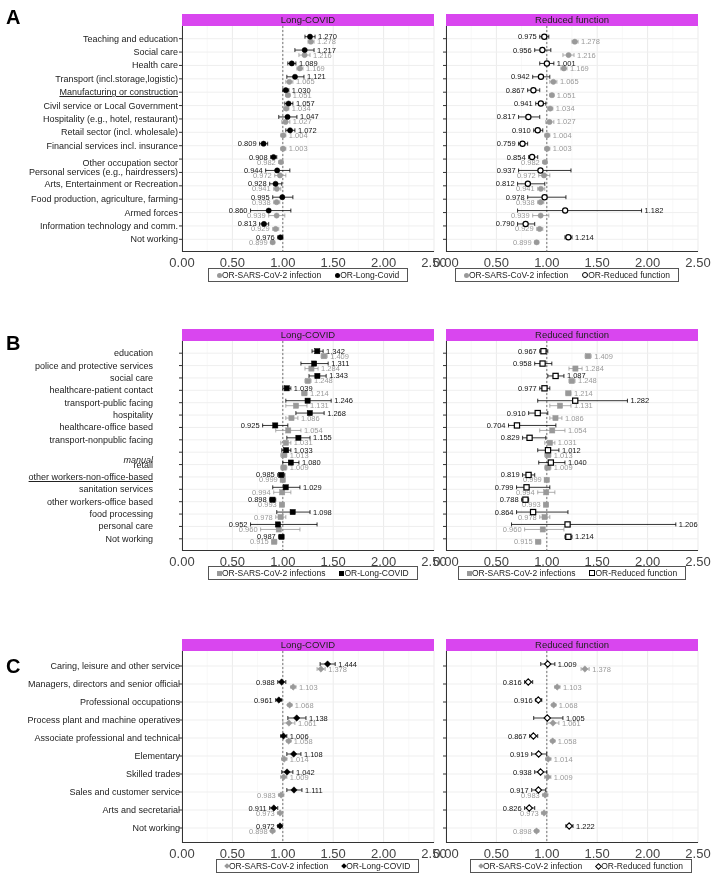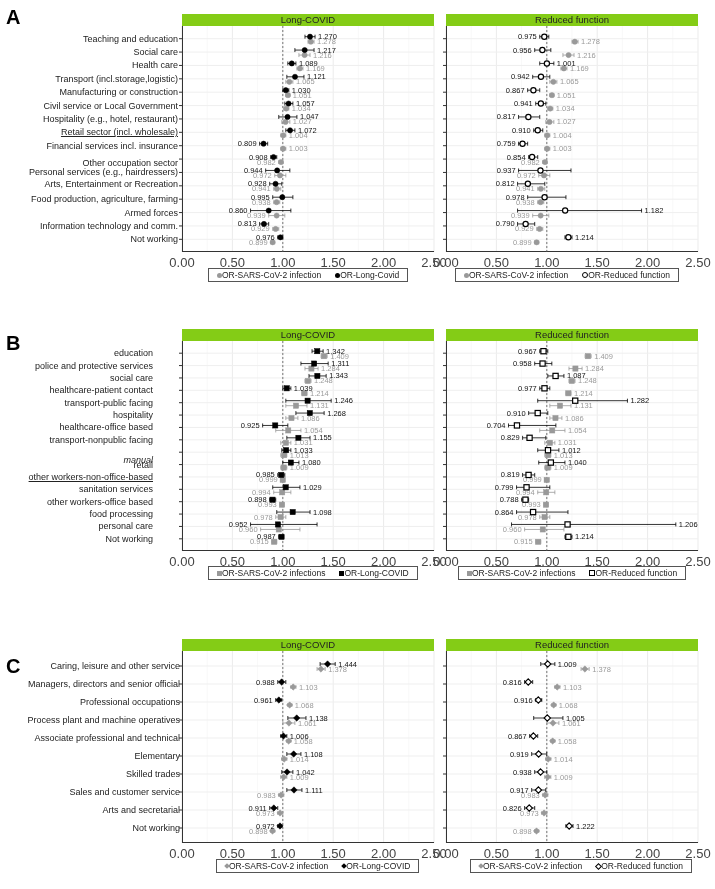--- a/index.html
+++ b/index.html
@@ -1,19 +1,19 @@
 <!DOCTYPE html>
 <html><head>
 <meta charset="utf-8">
 <style>
   html, body { margin:0; padding:0; background:#ffffff; }
   body { width:715px; height:889px; position:relative; overflow:hidden;
          font-family:"Liberation Sans", sans-serif; color:#222; }
   .panel-letter { position:absolute; font-weight:bold; font-size:20px; color:#000; }
-  .facet-strip { position:absolute; background:#84cc16; text-align:center;
+  .facet-strip { position:absolute; background:#d946ef; text-align:center;
                  font-size:9.5px; line-height:12px; color:#222; }
   .plot-area { position:absolute; background:#fff; }
   .row-label { position:absolute; right:0; font-size:9px; white-space:nowrap; text-align:right; color:#222; transform:translateY(-50%); }
   .tick-label { position:absolute; font-size:13px; color:#444; transform:translateX(-50%); }
   .legend-box { position:absolute; border:1px solid #555; height:14px; background:#fff;
                 font-size:8.5px; display:flex; align-items:center; gap:14px; padding:0 8px; box-sizing:border-box; }
   .legend-item { display:flex; align-items:center; white-space:nowrap; }
   .label-col { position:absolute; left:20px; }
   svg text { font-family:"Liberation Sans", sans-serif; }
 </style>
@@ -446,24 +446,24 @@
       <line x1="-3" x2="0" y1="173.1875" y2="173.1875" stroke="#333" stroke-width="1"></line>
       <line x1="-3" x2="0" y1="186.5625" y2="186.5625" stroke="#333" stroke-width="1"></line>
       <line x1="-3" x2="0" y1="199.9375" y2="199.9375" stroke="#333" stroke-width="1"></line>
       <line x1="-3" x2="0" y1="213.3125" y2="213.3125" stroke="#333" stroke-width="1"></line>
     </svg>
   <div id="labelsA" class="label-col" style="top:26px;width:158px;height:226px;">
       <div class="row-label" style="top: 12.6875px;">Teaching and education</div>
       <div class="row-label" style="top: 26.0625px;">Social care</div>
       <div class="row-label" style="top: 39.4375px;">Health care</div>
       <div class="row-label" style="top: 52.8125px;">Transport (incl.storage,logistic)</div>
-      <div class="row-label" style="top: 66.1875px;">Manufacturing or construction</div>
+      <div class="row-label" style="top: 66.1875px; text-decoration: underline;">Manufacturing or construction</div>
       <div class="row-label" style="top: 79.5625px;">Civil service or Local Government</div>
       <div class="row-label" style="top: 92.9375px;">Hospitality (e.g., hotel, restaurant)</div>
-      <div class="row-label" style="top: 106.312px; text-decoration: underline;">Retail sector (incl. wholesale)</div>
+      <div class="row-label" style="top: 106.312px;">Retail sector (incl. wholesale)</div>
       <div class="row-label" style="top: 119.688px;">Financial services incl. insurance</div>
       <div class="row-label" style="top: 137px;">Other occupation sector</div>
       <div class="row-label" style="top: 146.438px;">Personal services (e.g., hairdressers)</div>
       <div class="row-label" style="top: 158px; margin-left: 28px;">Arts, Entertainment or Recreation</div>
       <div class="row-label" style="top: 173.188px;">Food production, agriculture, farming</div>
       <div class="row-label" style="top: 186.562px;">Armed forces</div>
       <div class="row-label" style="top: 199.938px;">Information technology and comm.</div>
       <div class="row-label" style="top: 213.312px;">Not working</div>
     </div>
   <div id="ticksA-left">

